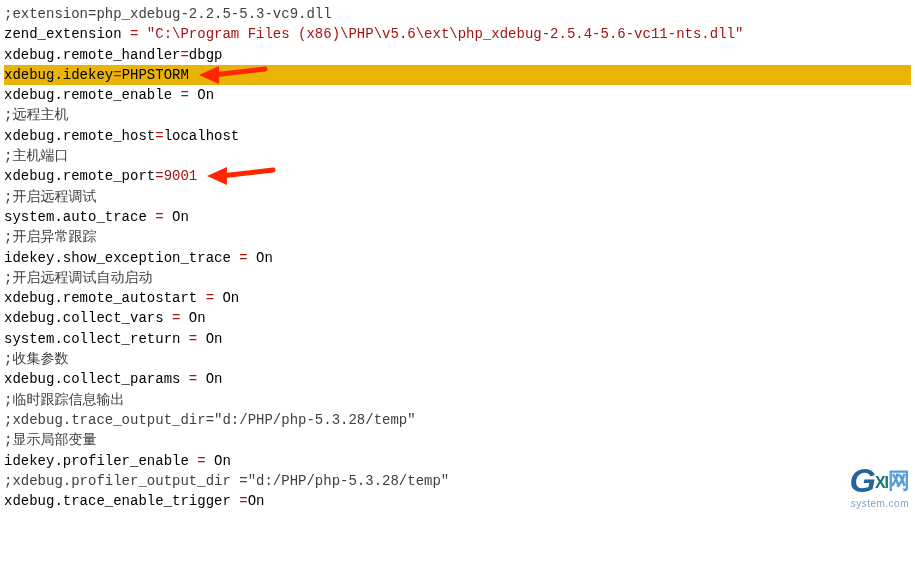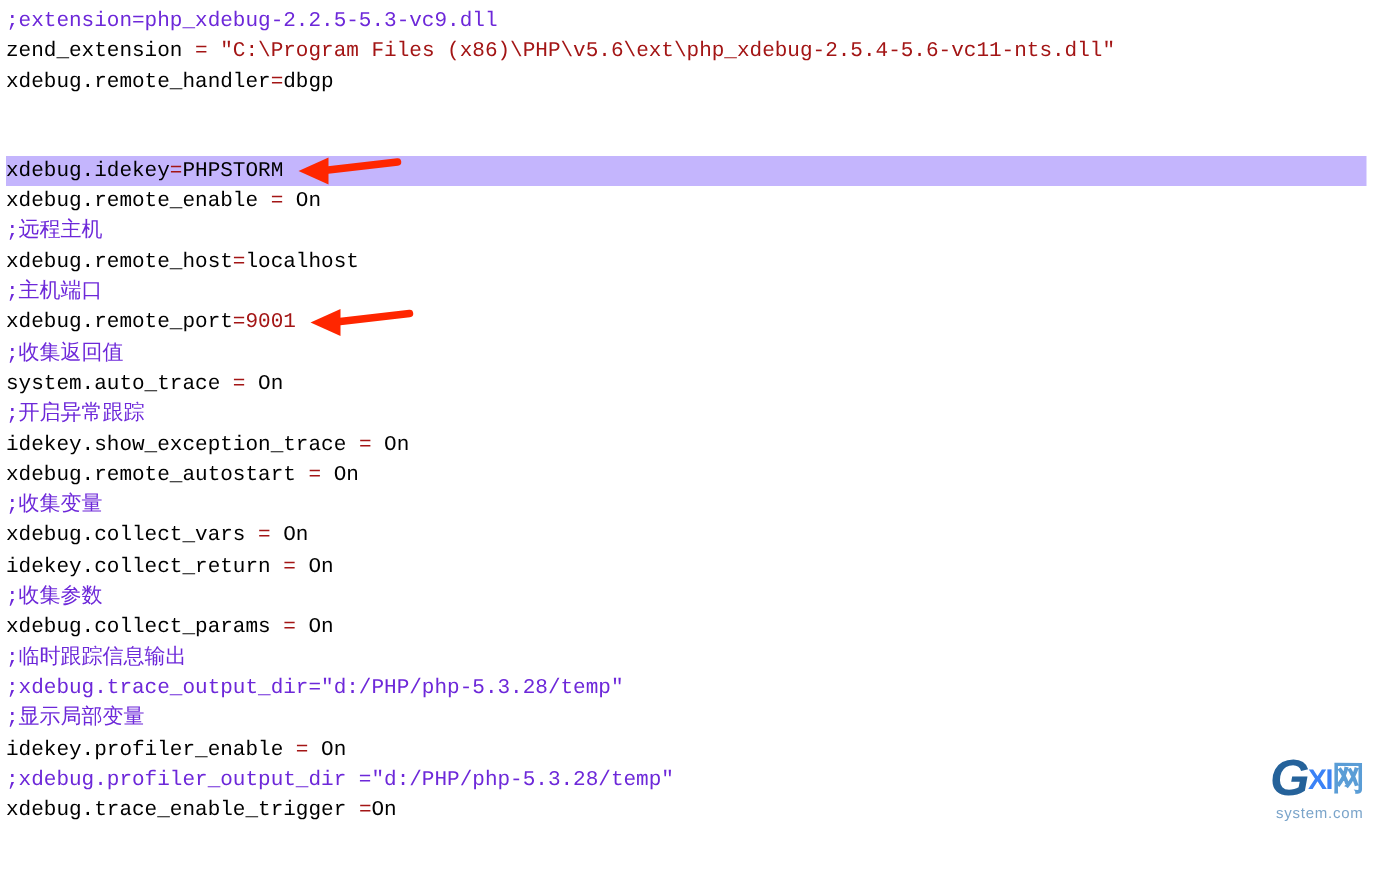--- a/index.html
+++ b/index.html
@@ -9,39 +9,39 @@
     font-family: "Courier New", Courier, monospace;
     font-size: 14px;
     line-height: 1.45;
     color: #000;
     width: 915px;
     box-sizing: border-box;
     position: relative;
     overflow: hidden;
   }
   .line { white-space: pre; position: relative; }
-  .highlight { background: #c4b5fd; margin-top: 39px; }
-  .comment { color: #6d28d9; }
+  .highlight { background: #eab308; }
+  .comment { color: #404040; }
   .key { color: #000; }
   .eq { color: #a31515; }
   .val { color: #a31515; }
   .on { color: #000; }
 
   .logo {
     position: absolute;
     right: 6px;
     bottom: 4px;
     font-family: Arial, Helvetica, sans-serif;
     font-weight: bold;
     font-size: 24px;
     letter-spacing: -1px;
     color: #5a9dd6;
   }
   .logo .g { color: #25629a; font-size: 34px; font-style: italic; font-weight: 900; position: relative; top: 4px; }
-  .logo .net { color: #3b82f6; font-size: 19px; }
+  .logo .net { color: #0f766e; font-size: 16px; }
   .logo .wang { font-size: 22px; color: #5a9dd6; }
   .logo .sub { color: #7aa4ca; font-size: 10px; font-weight: normal; letter-spacing: 0.5px; display: block; margin-top: -4px; text-align: right; }
 
   svg.arrow { position: absolute; overflow: visible; }
 </style>
 </head>
 <body>
 
 <div id="code">
     <div class="line"><span class="comment">;extension=php_xdebug-2.2.5-5.3-vc9.dll</span></div>
@@ -52,28 +52,28 @@
         <polygon points="4,12 24,3 24,21" fill="#ff2600"></polygon>
       </svg></div>
     <div class="line"><span class="key">xdebug.remote_enable </span><span class="eq">=</span><span class="on"> On</span></div>
     <div class="line"><span class="comment">;远程主机</span></div>
     <div class="line"><span class="key">xdebug.remote_host</span><span class="eq">=</span><span class="on">localhost</span></div>
     <div class="line"><span class="comment">;主机端口</span></div>
     <div class="line"><span class="key">xdebug.remote_port</span><span class="eq">=</span><span class="val">9001</span><svg class="arrow" width="80" height="24" style="position: absolute; left: calc(23ch + 6px); top: -2px;">
         <line x1="70" y1="6" x2="18" y2="12" stroke="#ff2600" stroke-width="5" stroke-linecap="round"></line>
         <polygon points="4,12 24,3 24,21" fill="#ff2600"></polygon>
       </svg></div>
-    <div class="line"><span class="comment">;收集返回值</span></div>
+    <div class="line"><span class="comment">;开启远程调试</span></div>
     <div class="line"><span class="key">system.auto_trace </span><span class="eq">=</span><span class="on"> On</span></div>
     <div class="line"><span class="comment">;开启异常跟踪</span></div>
     <div class="line"><span class="key">idekey.show_exception_trace </span><span class="eq">=</span><span class="on"> On</span></div>
+    <div class="line"><span class="comment">;开启远程调试自动启动</span></div>
     <div class="line"><span class="key">xdebug.remote_autostart </span><span class="eq">=</span><span class="on"> On</span></div>
-    <div class="line"><span class="comment">;收集变量</span></div>
     <div class="line"><span class="key">xdebug.collect_vars </span><span class="eq">=</span><span class="on"> On</span></div>
-    <div class="line"><span class="key">idekey.collect_return </span><span class="eq">=</span><span class="on"> On</span></div>
+    <div class="line"><span class="key">system.collect_return </span><span class="eq">=</span><span class="on"> On</span></div>
     <div class="line"><span class="comment">;收集参数</span></div>
     <div class="line"><span class="key">xdebug.collect_params </span><span class="eq">=</span><span class="on"> On</span></div>
     <div class="line"><span class="comment">;临时跟踪信息输出</span></div>
     <div class="line"><span class="comment">;xdebug.trace_output_dir="d:/PHP/php-5.3.28/temp"</span></div>
     <div class="line"><span class="comment">;显示局部变量</span></div>
     <div class="line"><span class="key">idekey.profiler_enable </span><span class="eq">=</span><span class="on"> On</span></div>
     <div class="line"><span class="comment">;xdebug.profiler_output_dir ="d:/PHP/php-5.3.28/temp"</span></div>
     <div class="line"><span class="key">xdebug.trace_enable_trigger </span><span class="eq">=</span><span class="on">On</span></div>
   </div>
 

